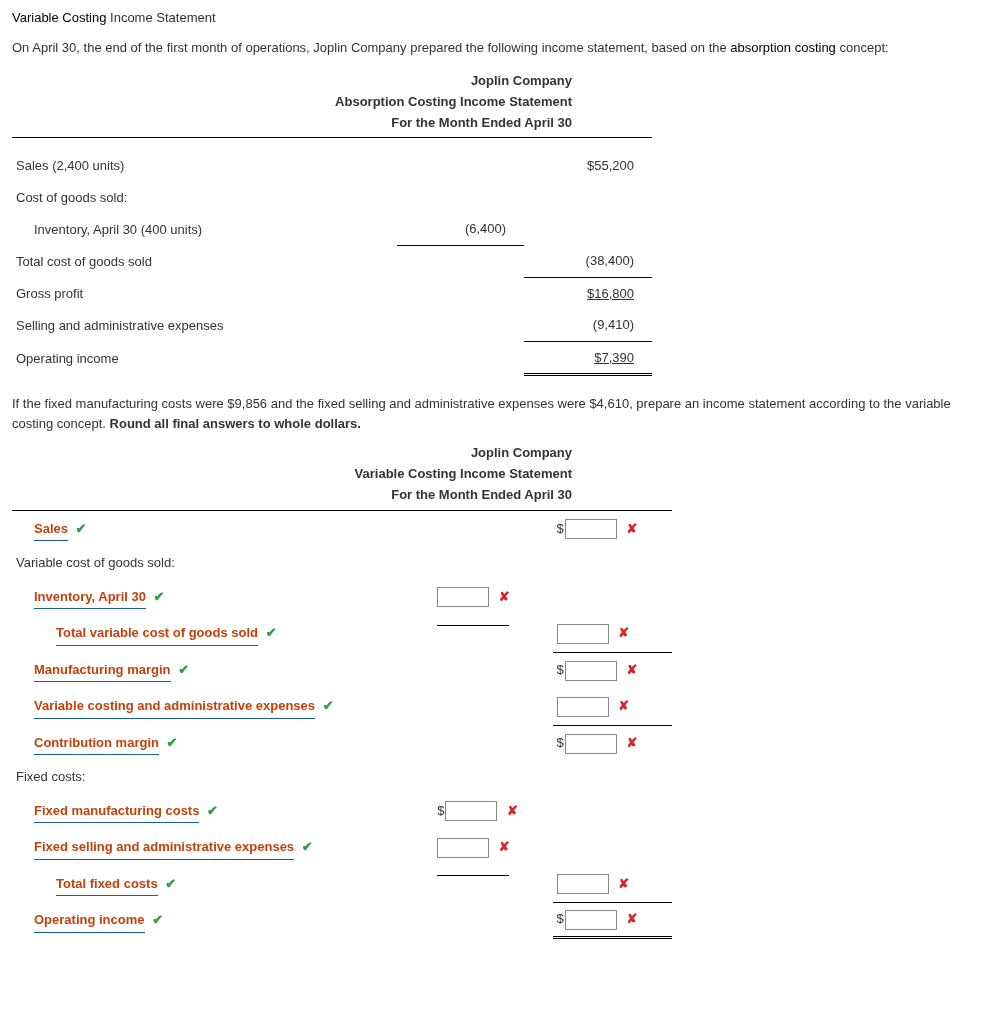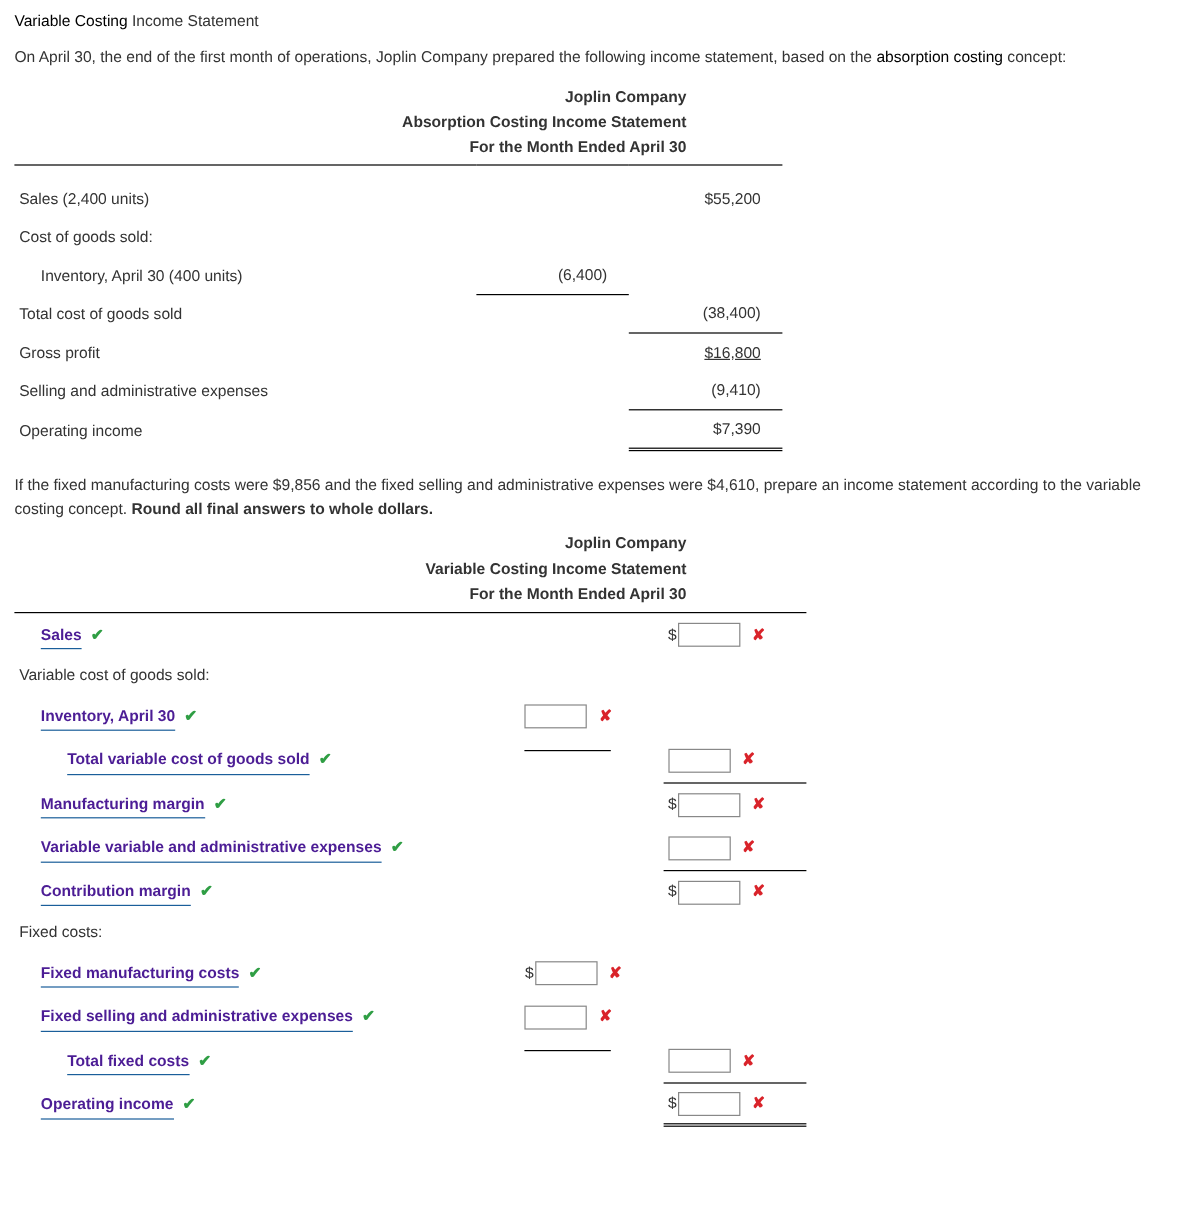--- a/index.html
+++ b/index.html
@@ -18,31 +18,31 @@
   .statement-title { text-align: right; font-weight: bold; line-height: 1.6; width: 560px; }
   table.fin { border-collapse: collapse; width: 640px; margin-top: 4px; }
   table.fin td { padding: 6px 4px; vertical-align: bottom; }
   .hdr-rule td { border-top: 1px solid #000; height:0; padding:0; }
   .col-label { width: 380px; }
   .col-amt1 { width: 110px; text-align: right; padding-right: 18px !important; }
   .col-amt2 { width: 110px; text-align: right; padding-right: 18px !important; }
   .indent1 { padding-left: 22px !important; }
   .indent2 { padding-left: 44px !important; }
   .subtotal-top { border-top: 1px solid #000; text-decoration: underline; }
-  .grand-dbl { border-top: 1px solid #000; border-bottom: 3px double #000; }
+  .grand-dbl { border-top: 1px solid #000; border-bottom: 3px double #000; text-decoration: underline; }
   .instr { margin: 18px 0 10px 0; }
   
   table.form { border-collapse: separate; border-spacing: 0; width: 660px; margin-top:4px; }
   table.form td { padding: 6px 4px; vertical-align: middle; white-space: nowrap; }
   .fcol-label { width: 400px; }
   .fcol-amt1 { width: 120px; text-align: left; }
   .fcol-amt2 { width: 120px; text-align: left; }
   .dd {
     display: inline-block;
-    color: #4c1d95;
+    color: #c2410c;
     font-weight: bold;
     border-bottom: 1px solid #1a5e9a;
     padding: 2px 0;
     text-align: right;
   }
   .check { color: #2f9e44; font-weight: bold; margin-left: 4px; }
   .cross { color: #d9232a; font-weight: bold; margin-left: 6px; }
   .money-box {
     display: inline-block;
     border: 1px solid #888;
@@ -184,21 +184,21 @@
     </td>
     <td></td>
     <td class="fcol-amt2" style="border-top:1px solid #000;">
       <span class="dollar">$</span><input class="money-box" style="">
       <span class="cross">✘</span>
     </td>
   </tr>
 
   <tr>
     <td class="fcol-label indent1">
-      <span class="dd"><span>Variable variable and administrative expenses</span></span>
+      <span class="dd"><span>Variable costing and administrative expenses</span></span>
       <span class="check">✔</span>
     </td>
     <td></td>
     <td class="fcol-amt2">
       <input class="money-box" style="">
       <span class="cross">✘</span>
     </td>
   </tr>
 
   <tr>

